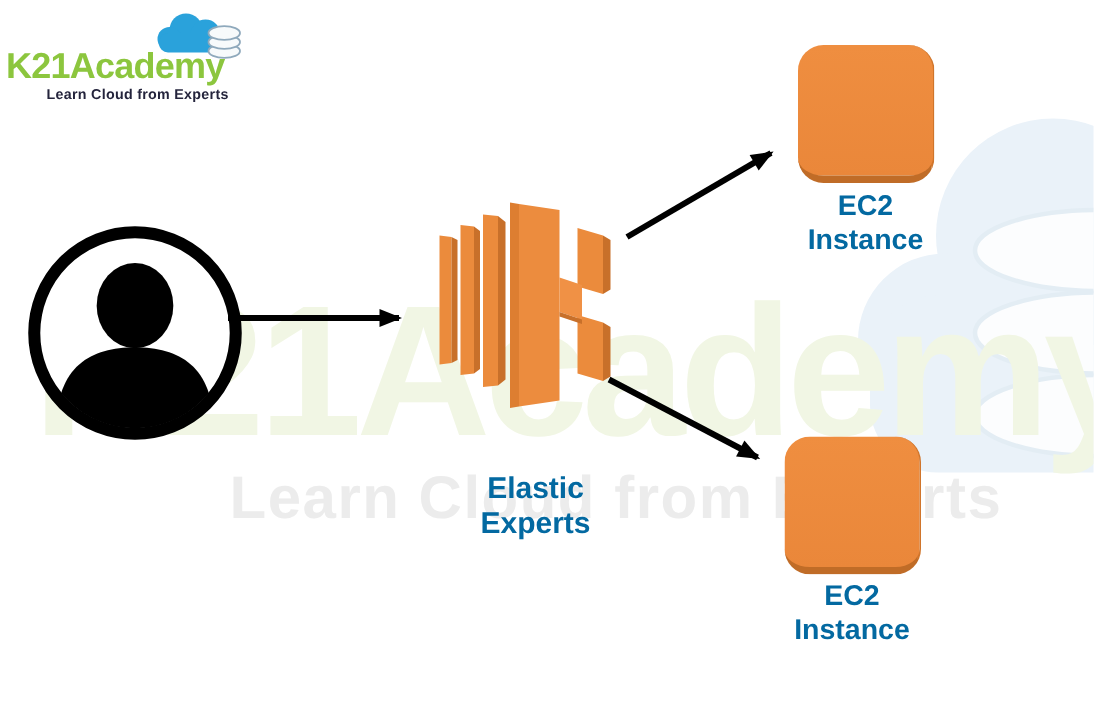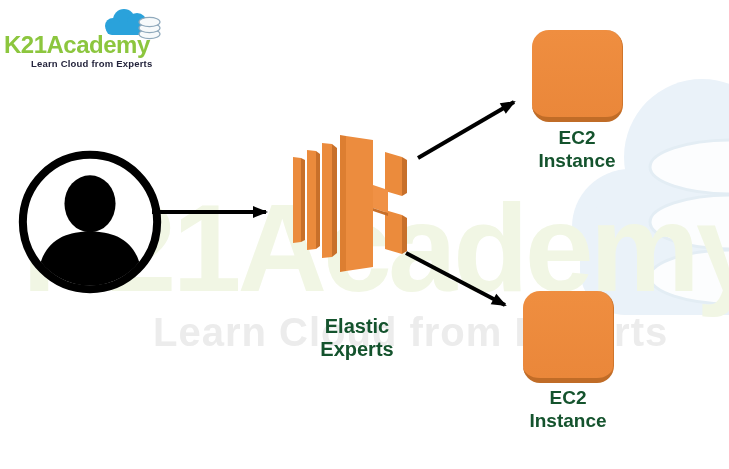--- a/index.html
+++ b/index.html
@@ -25,21 +25,21 @@
     color:#8CC63E;letter-spacing:-0.5px;white-space:nowrap;line-height:1;
   }
   .logo-tagline{
     left:31px;top:59px;z-index:4;font-size:9.5px;font-weight:bold;
     color:#24243C;letter-spacing:0.2px;white-space:nowrap;line-height:1;
   }
   
   .user-icon{left:17px;top:149px;width:146px;height:146px;z-index:2;}
   .elb-icon{left:288px;top:130px;width:135px;height:148px;z-index:2;}
   .node-label{
-    z-index:2;text-align:center;color:#14532d;font-weight:bold;
+    z-index:2;text-align:center;color:#0369a1;font-weight:bold;
     font-size:19px;line-height:23px;
   }
   .elb-label{left:287px;top:271px;width:140px;font-size:20px;margin-top:44px;}
   .ec2-box{
     width:90px;height:87px;z-index:2;border-radius:17px;
     background:linear-gradient(#EF8E40,#EA873A);
     border-bottom:5px solid #C06C27;border-right:1px solid #D0752B;
   }
   .ec2-box-top{left:532px;top:30px;}
   .ec2-box-bottom{left:523px;top:291px;}

